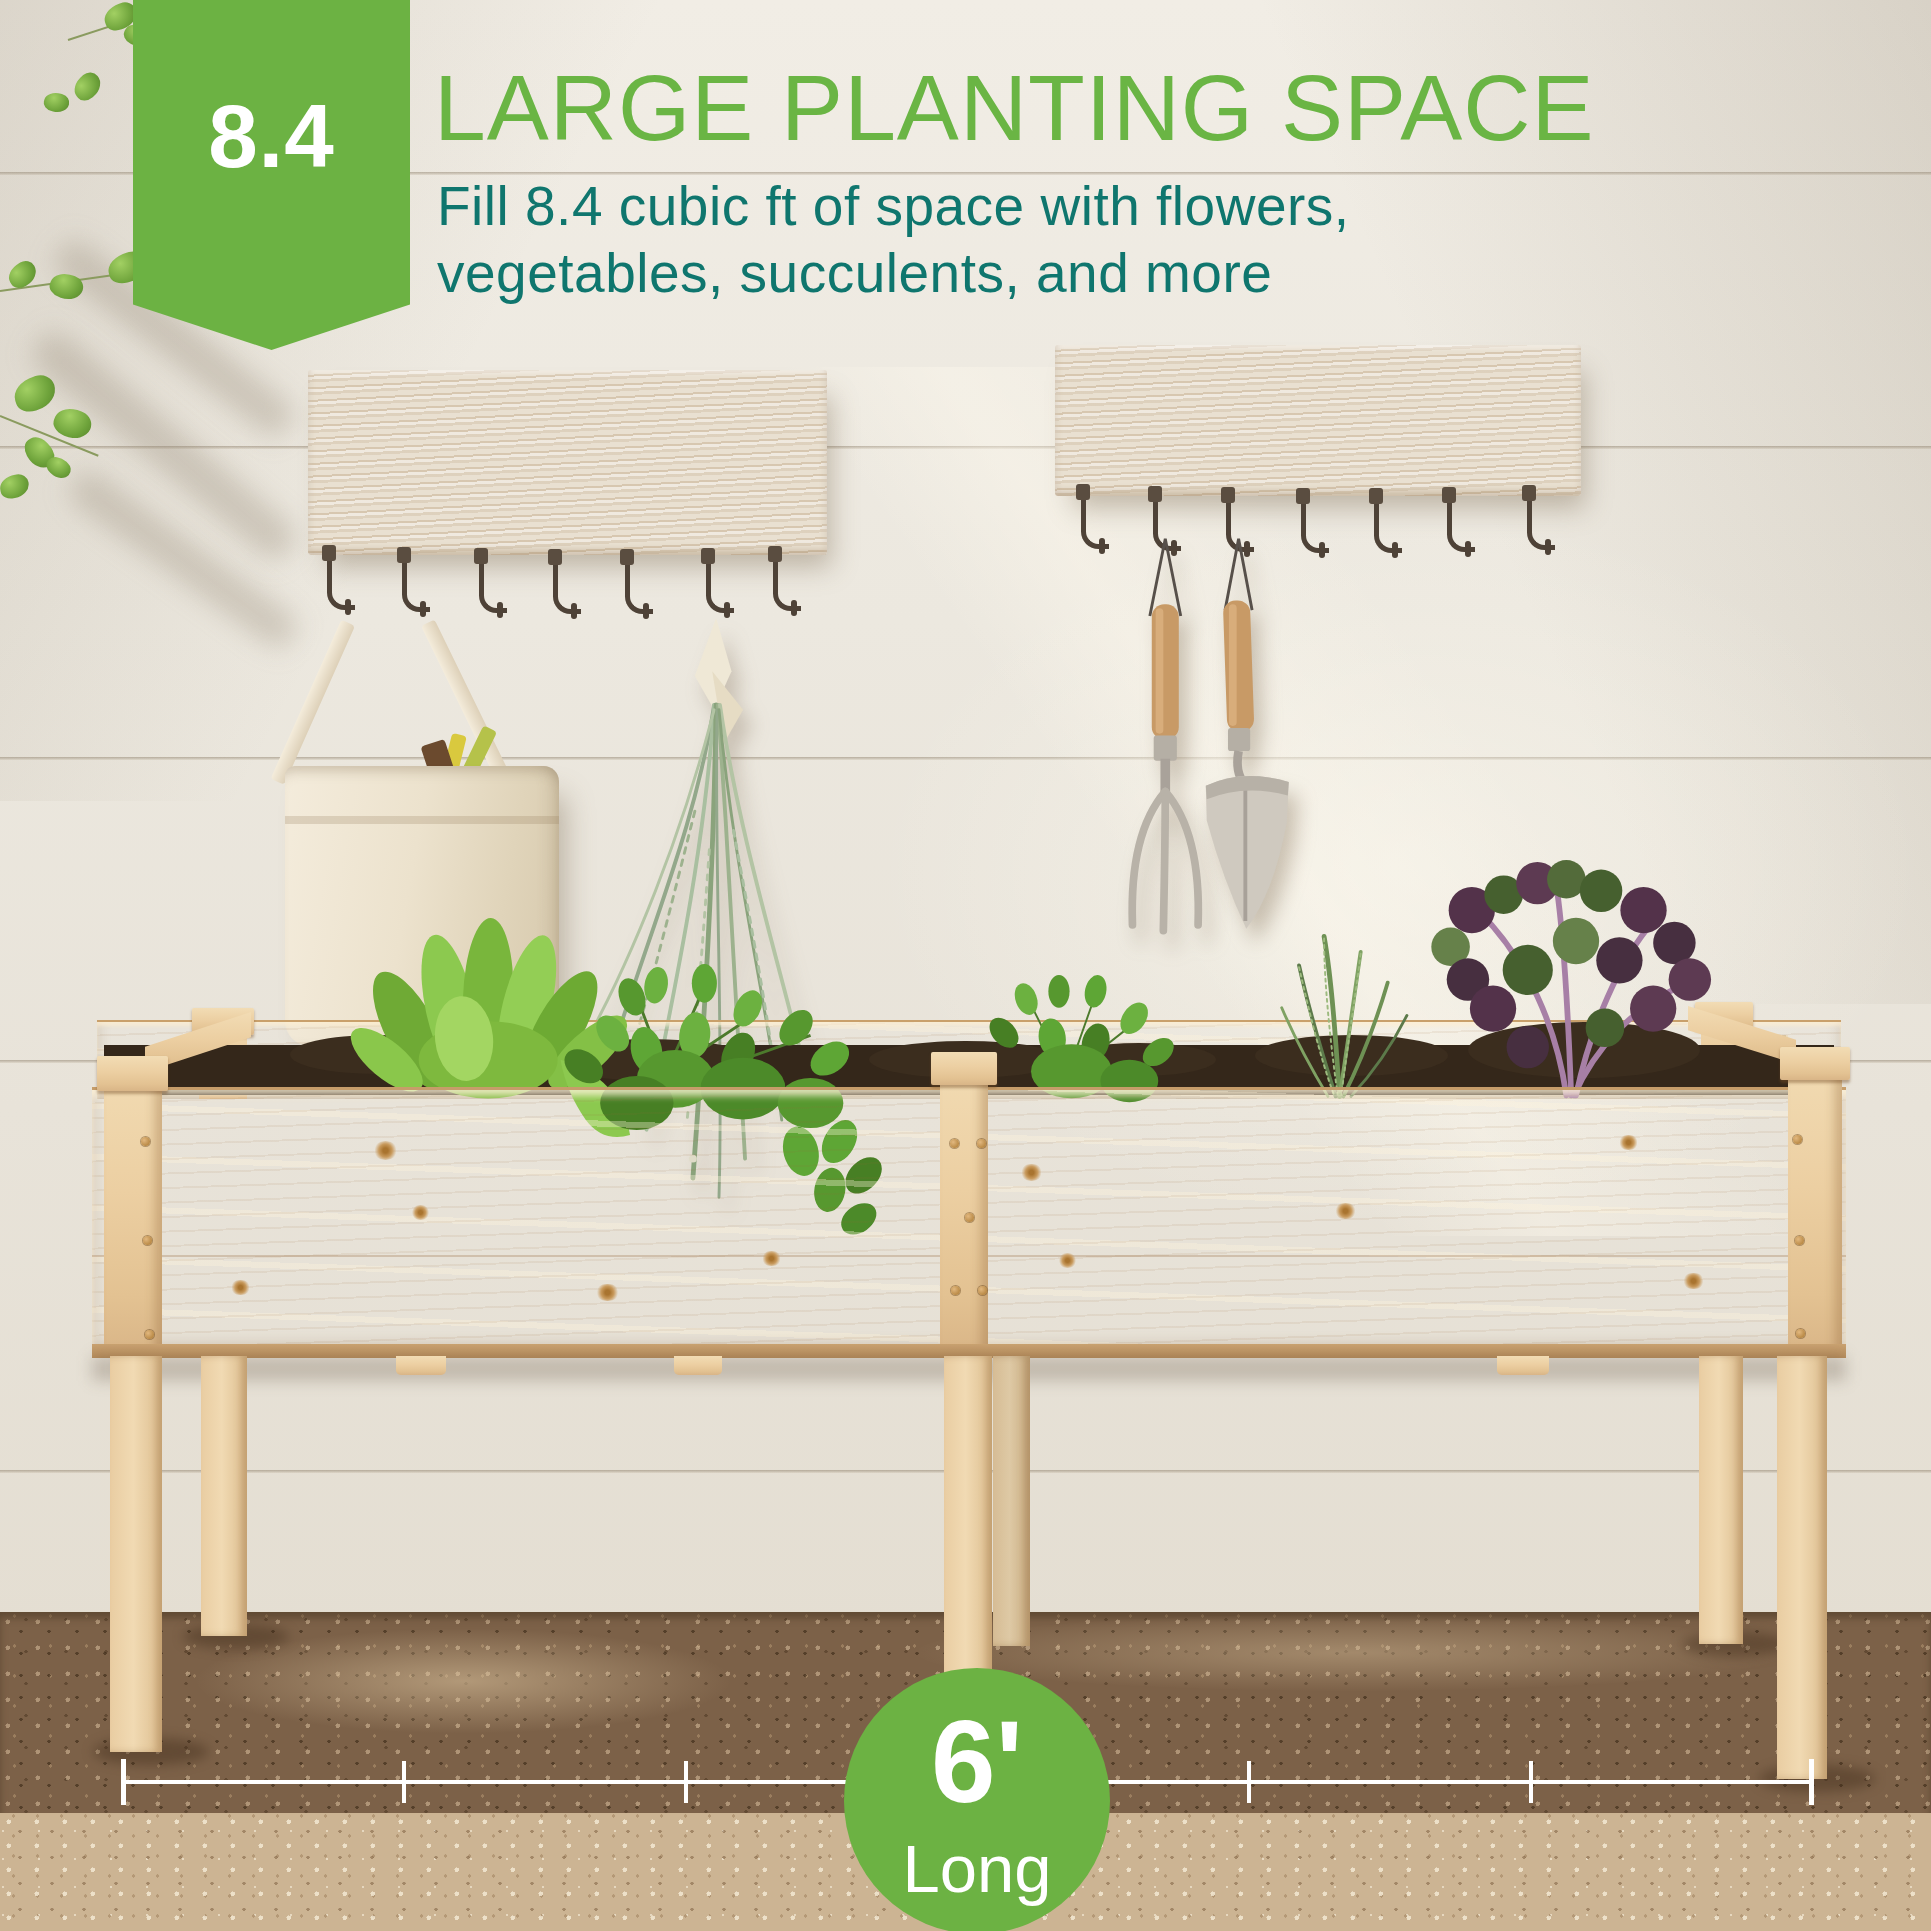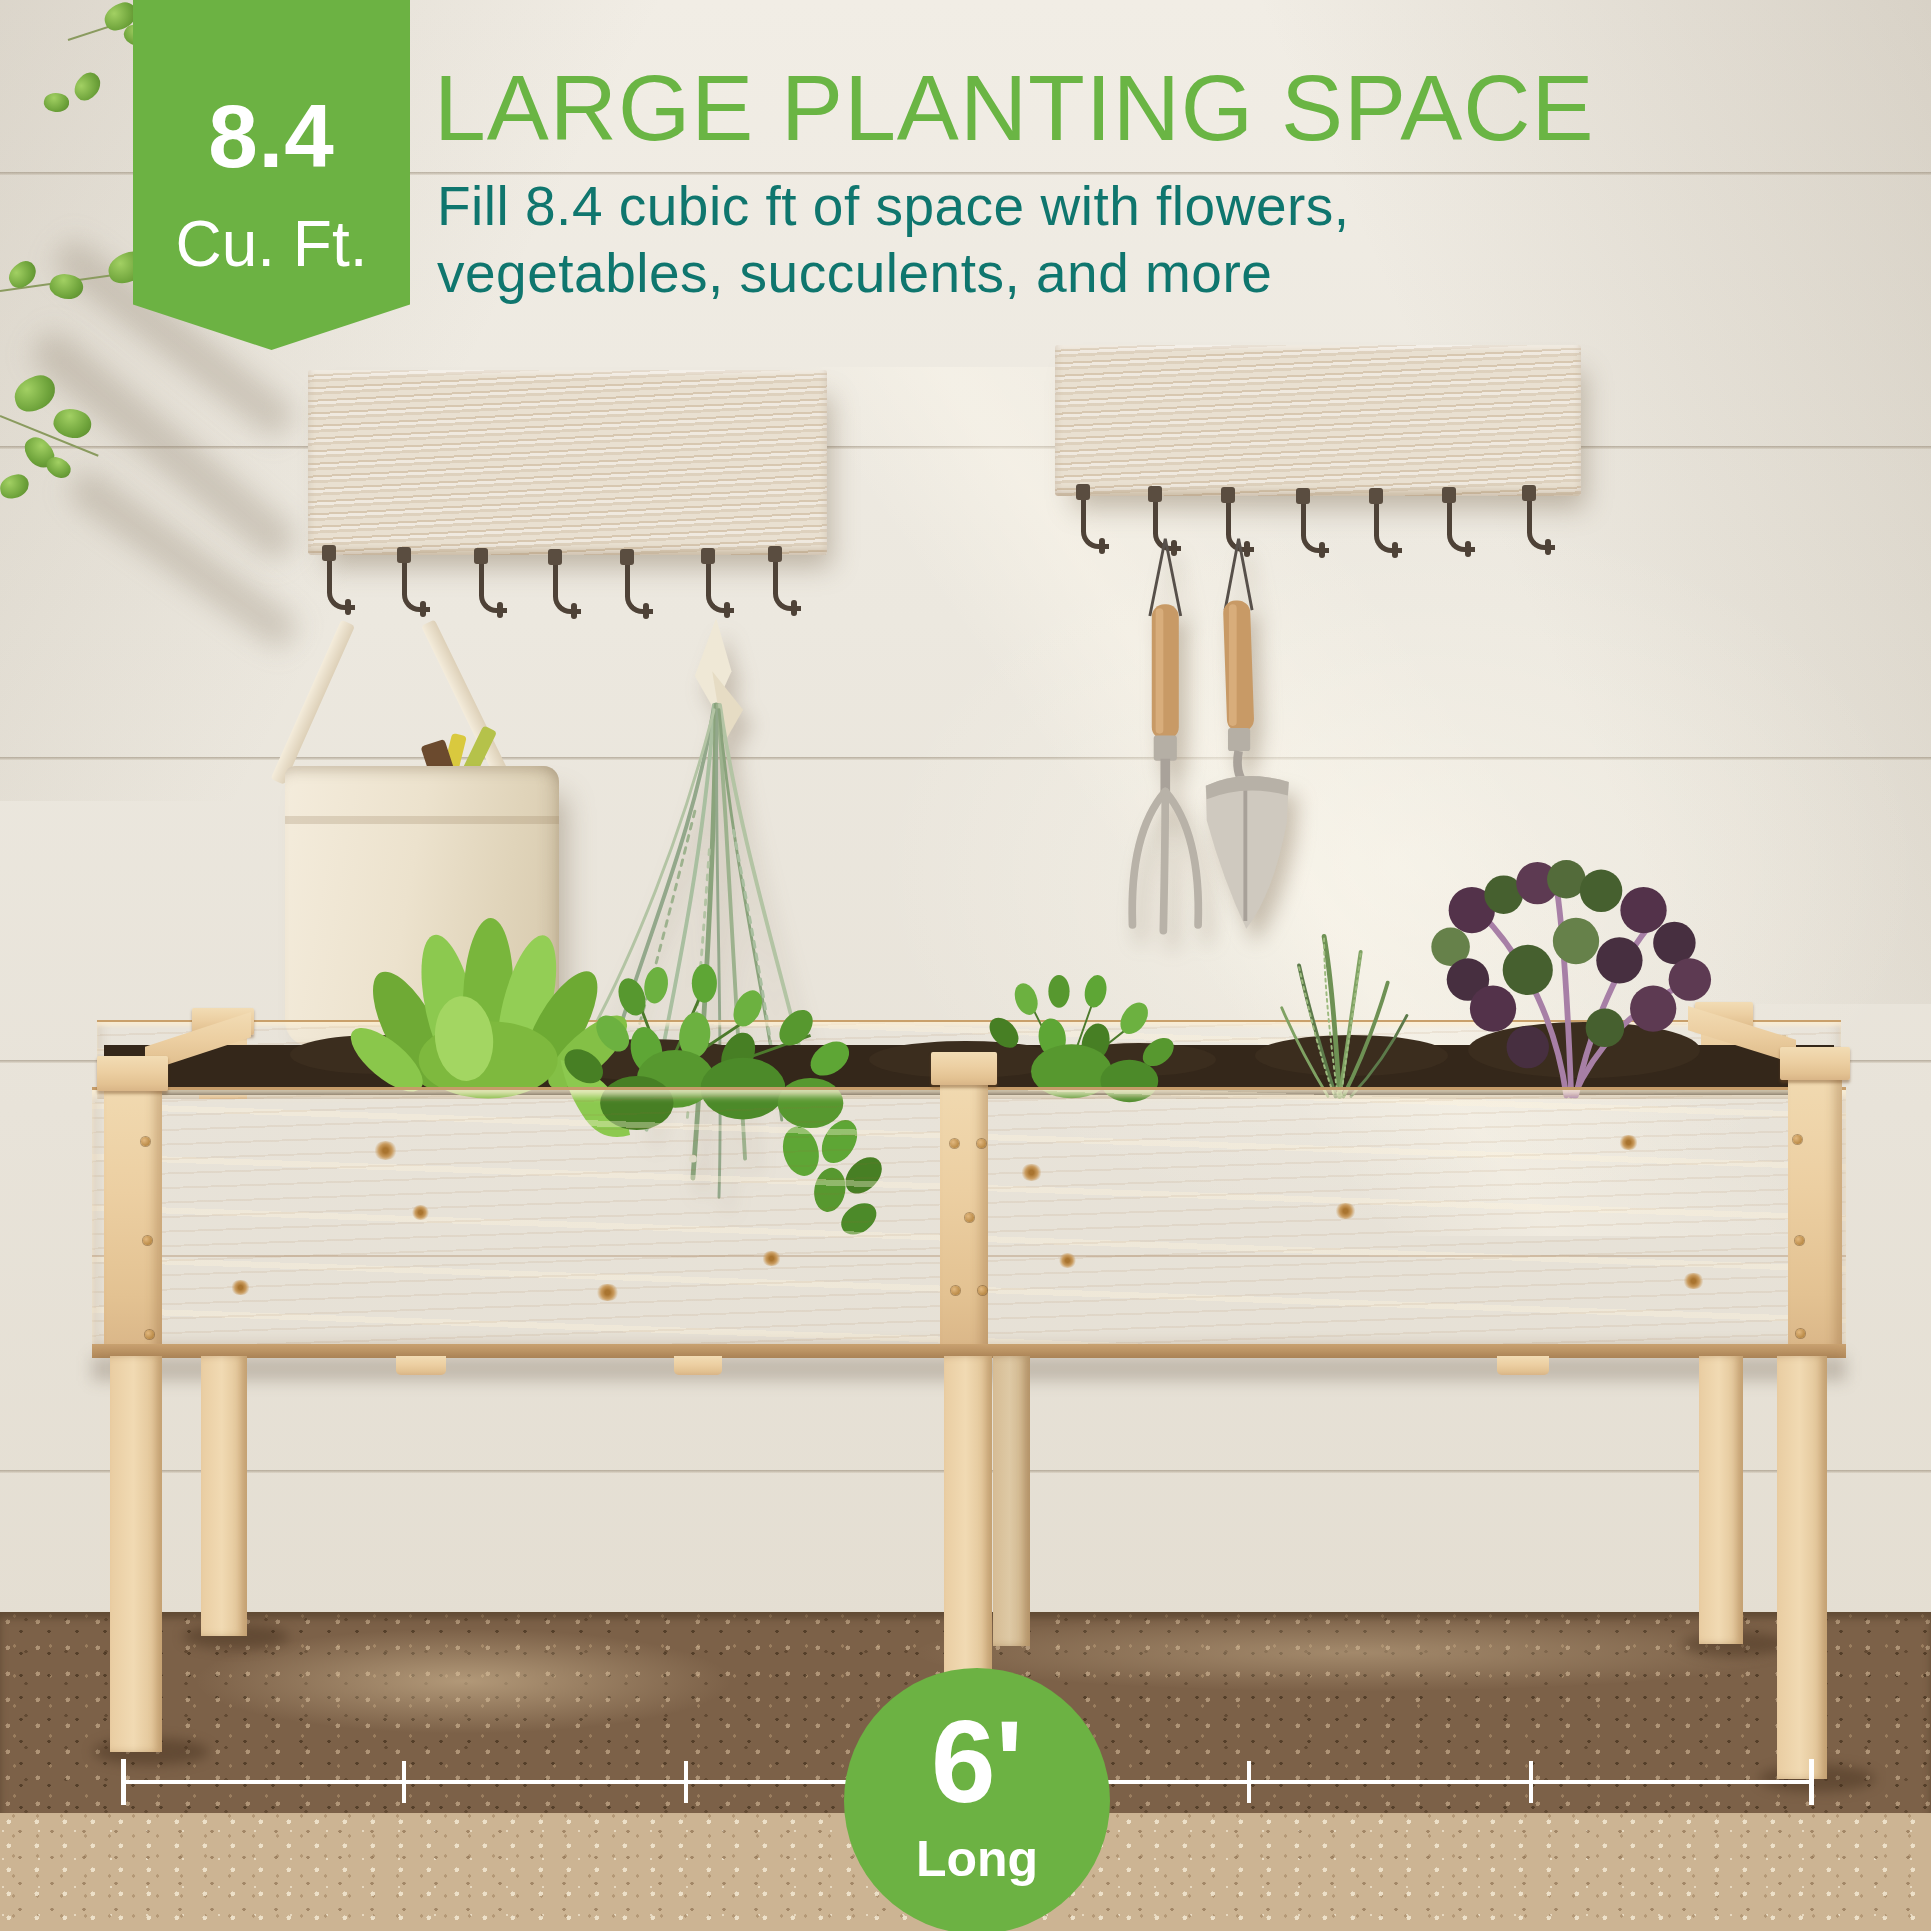--- a/index.html
+++ b/index.html
@@ -100,21 +100,21 @@
      radial-gradient(circle 2.9px at 13.5px 2.9px,rgba(160,130,95,.55) 55%,transparent 60%),
      radial-gradient(circle 1.9px at 2.9px 18.3px,rgba(255,250,235,.5) 55%,transparent 60%);
     background-size:28px 24px,32px 26px,24px 20px,36px 28px;}
   .gravel-patch{position:absolute;border-radius:50%;pointer-events:none;}
 
   
   .dim{background:#fff;}
   .dim-circle{left:844px;top:1668px;width:266px;height:266px;border-radius:50%;
     background:#6cb243;color:#fff;text-align:center;}
   .dim-value{left:0;top:27px;width:266px;font-size:116px;font-weight:700;}
-  .dim-label{left:0;top:162px;width:266px;font-size:50px;font-weight:700;}
+  .dim-label{left:0;top:162px;width:266px;font-size:67px;font-weight:400;}
 </style>
 </head>
 <body>
 
 <div class="stage">
 
   <div class="abs wall"></div>
   <div class="abs seam" style="top:172px"></div>
   <div class="abs seam" style="top:446px"></div>
   <div class="abs seam" style="top:757px"></div>
@@ -141,21 +141,20 @@
     <span class="stem" style="left:0px;top:415px;width:106px;transform:rotate(22deg)"></span>
     <span class="leaf" style="left:13.5px;top:377px;width:42px;height:33px;transform:rotate(-18deg)"></span>
     <span class="leaf" style="left:54px;top:409px;width:37px;height:29px;transform:rotate(24deg)"></span>
     <span class="leaf" style="left:23px;top:440px;width:33px;height:25px;transform:rotate(60deg)"></span>
     <span class="leaf" style="left:0px;top:475px;width:29px;height:23px;transform:rotate(-10deg)"></span>
     <span class="leaf" style="left:46px;top:458px;width:25px;height:19.3px;transform:rotate(42deg)"></span>
   </div>
 
   <div class="abs badge">
     <div class="abs badge-value">8.4</div>
-    <div class="abs badge-unit">Cu. Ft.</div>
   </div>
 
   <div class="abs headline">LARGE PLANTING SPACE</div>
   <div class="abs sub sub1">Fill 8.4 cubic ft of space with flowers,</div>
   <div class="abs sub sub2">vegetables, succulents, and more</div>
 
   <div class="abs rack rack-l"></div>
   <span class="hook" style="left:327px;top:557px"></span>
   <span class="hook" style="left:402px;top:559px"></span>
   <span class="hook" style="left:479px;top:560px"></span>

